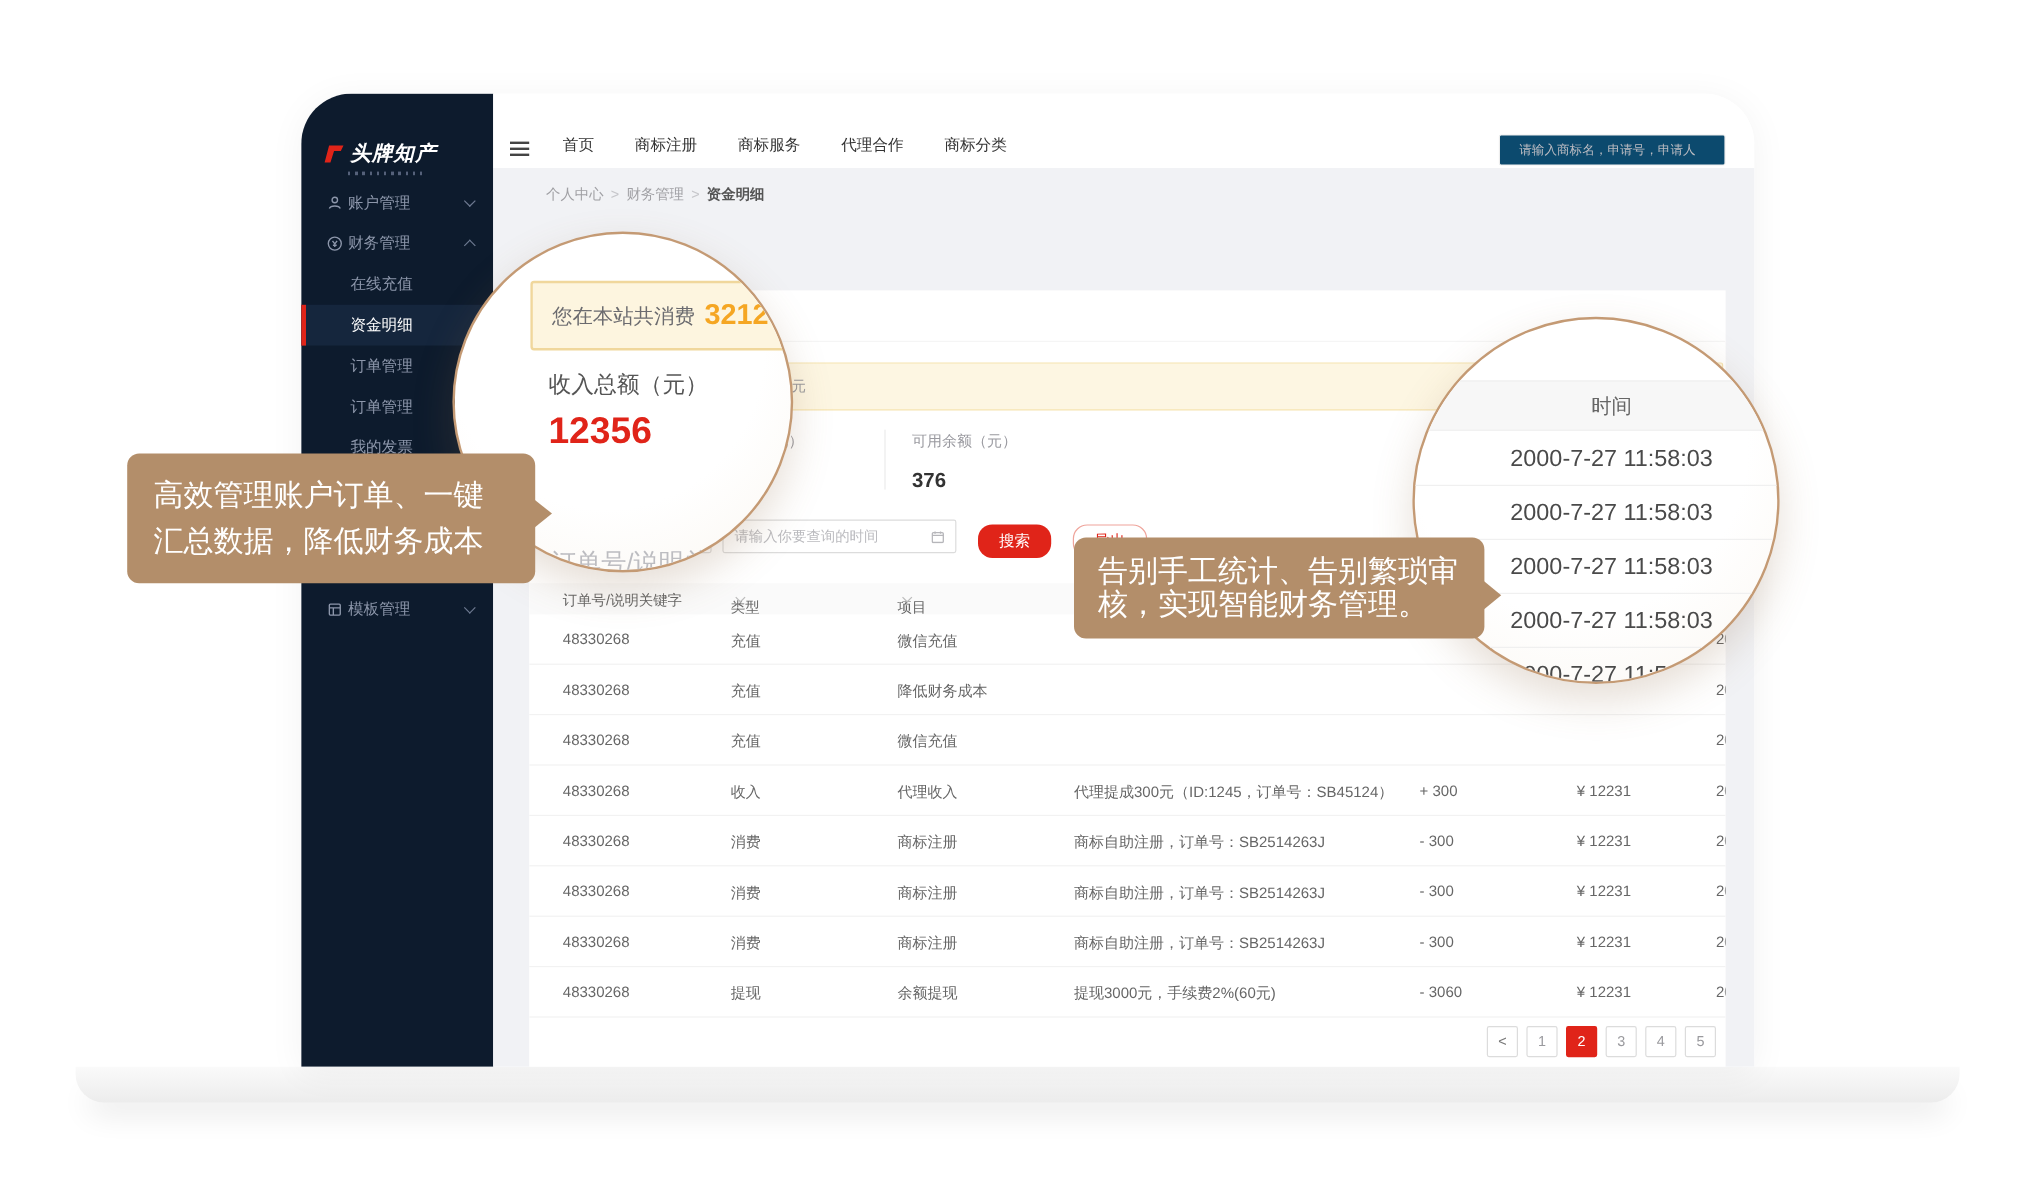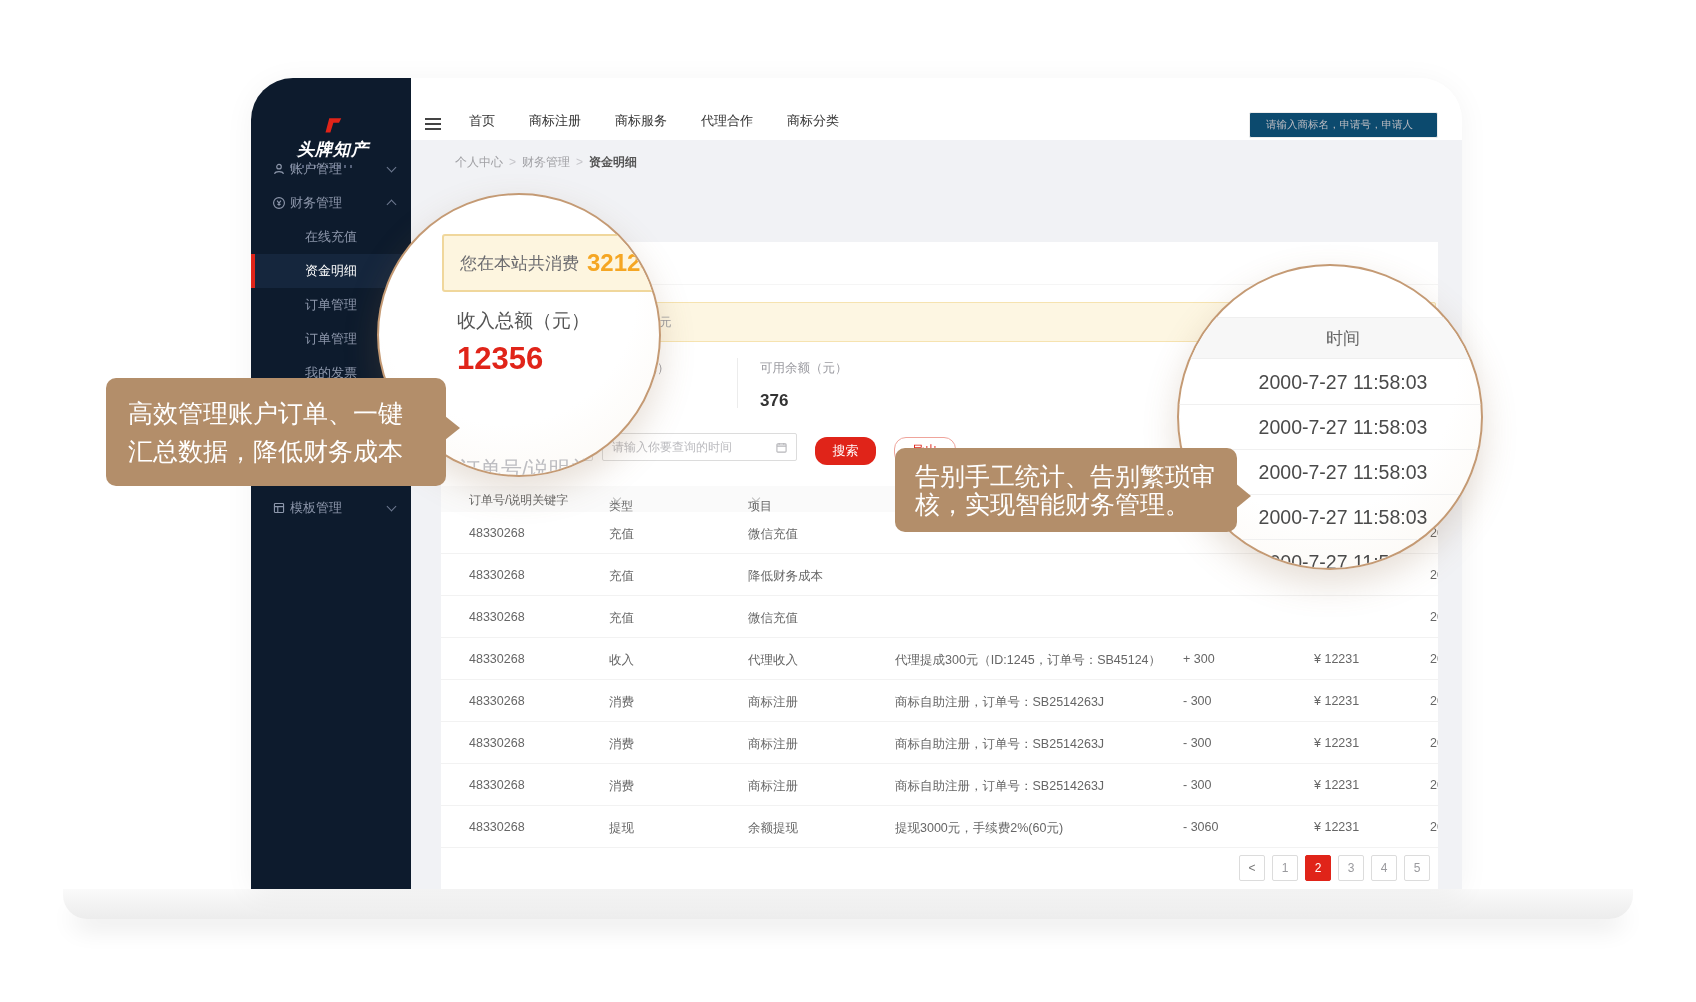--- a/index.html
+++ b/index.html
@@ -9,29 +9,29 @@
   
   .base{position:absolute;left:63px;top:889px;width:1570px;height:30px;
     background:linear-gradient(#fafafa,#ececec);border-radius:0 0 24px 24px;
     box-shadow:0 16px 26px -10px rgba(0,0,0,.16);}
   .screen{position:absolute;left:251px;top:78px;width:1211px;height:811px;background:#fff;
     border-radius:42px 42px 0 0;overflow:hidden;box-shadow:0 4px 30px rgba(0,0,0,.05);z-index:1;}
 
   
   .sidebar{position:absolute;left:0;top:0;bottom:0;width:160px;background:#0d1b2d;}
   .logo{position:absolute;left:17px;top:38px;width:130px;}
-  .logo-row{display:flex;align-items:center;gap:4px;flex-direction:column;}
+  .logo-row{display:flex;align-items:center;gap:4px;}
   .logo-text{color:#fff;font-size:17px;font-weight:bold;font-style:italic;letter-spacing:1px;}
   .logo-sub{margin:4px 0 0 22px;height:3px;width:64px;
     background:repeating-linear-gradient(90deg,#5a6activ577 0,#5a6577 2px,transparent 2px,transparent 6px);
     background:repeating-linear-gradient(90deg,#55617a 0,#55617a 2px,transparent 2px,transparent 6px);}
   .side-nav{position:absolute;left:0;top:74px;right:0;}
   .side-item{position:relative;height:34px;display:flex;align-items:center;color:#8d97ab;font-size:13px;cursor:pointer;}
   .side-item .lbl{margin-left:39px;}
-  .side-item.sub .lbl{margin-left:54px;}
+  .side-item.sub .lbl{margin-left:41px;}
   .side-item .micon{position:absolute;left:21px;width:14px;height:14px;}
   .side-item .micon svg{width:14px;height:14px;stroke:#8d97ab;fill:none;stroke-width:1.3;}
   .chev{position:absolute;right:16px;width:6px;height:6px;border-right:1.4px solid #6e7a91;border-bottom:1.4px solid #6e7a91;}
   .chev.down{transform:rotate(45deg);margin-top:-3px;}
   .chev.up{transform:rotate(-135deg);margin-top:3px;}
   .side-item.active{color:#fff;background:#15263d;}
   .side-item.active::before{content:"";position:absolute;left:0;top:0;bottom:0;width:4px;background:#e02419;}
   .side-item.gap{margin-top:101px;}
 
   

